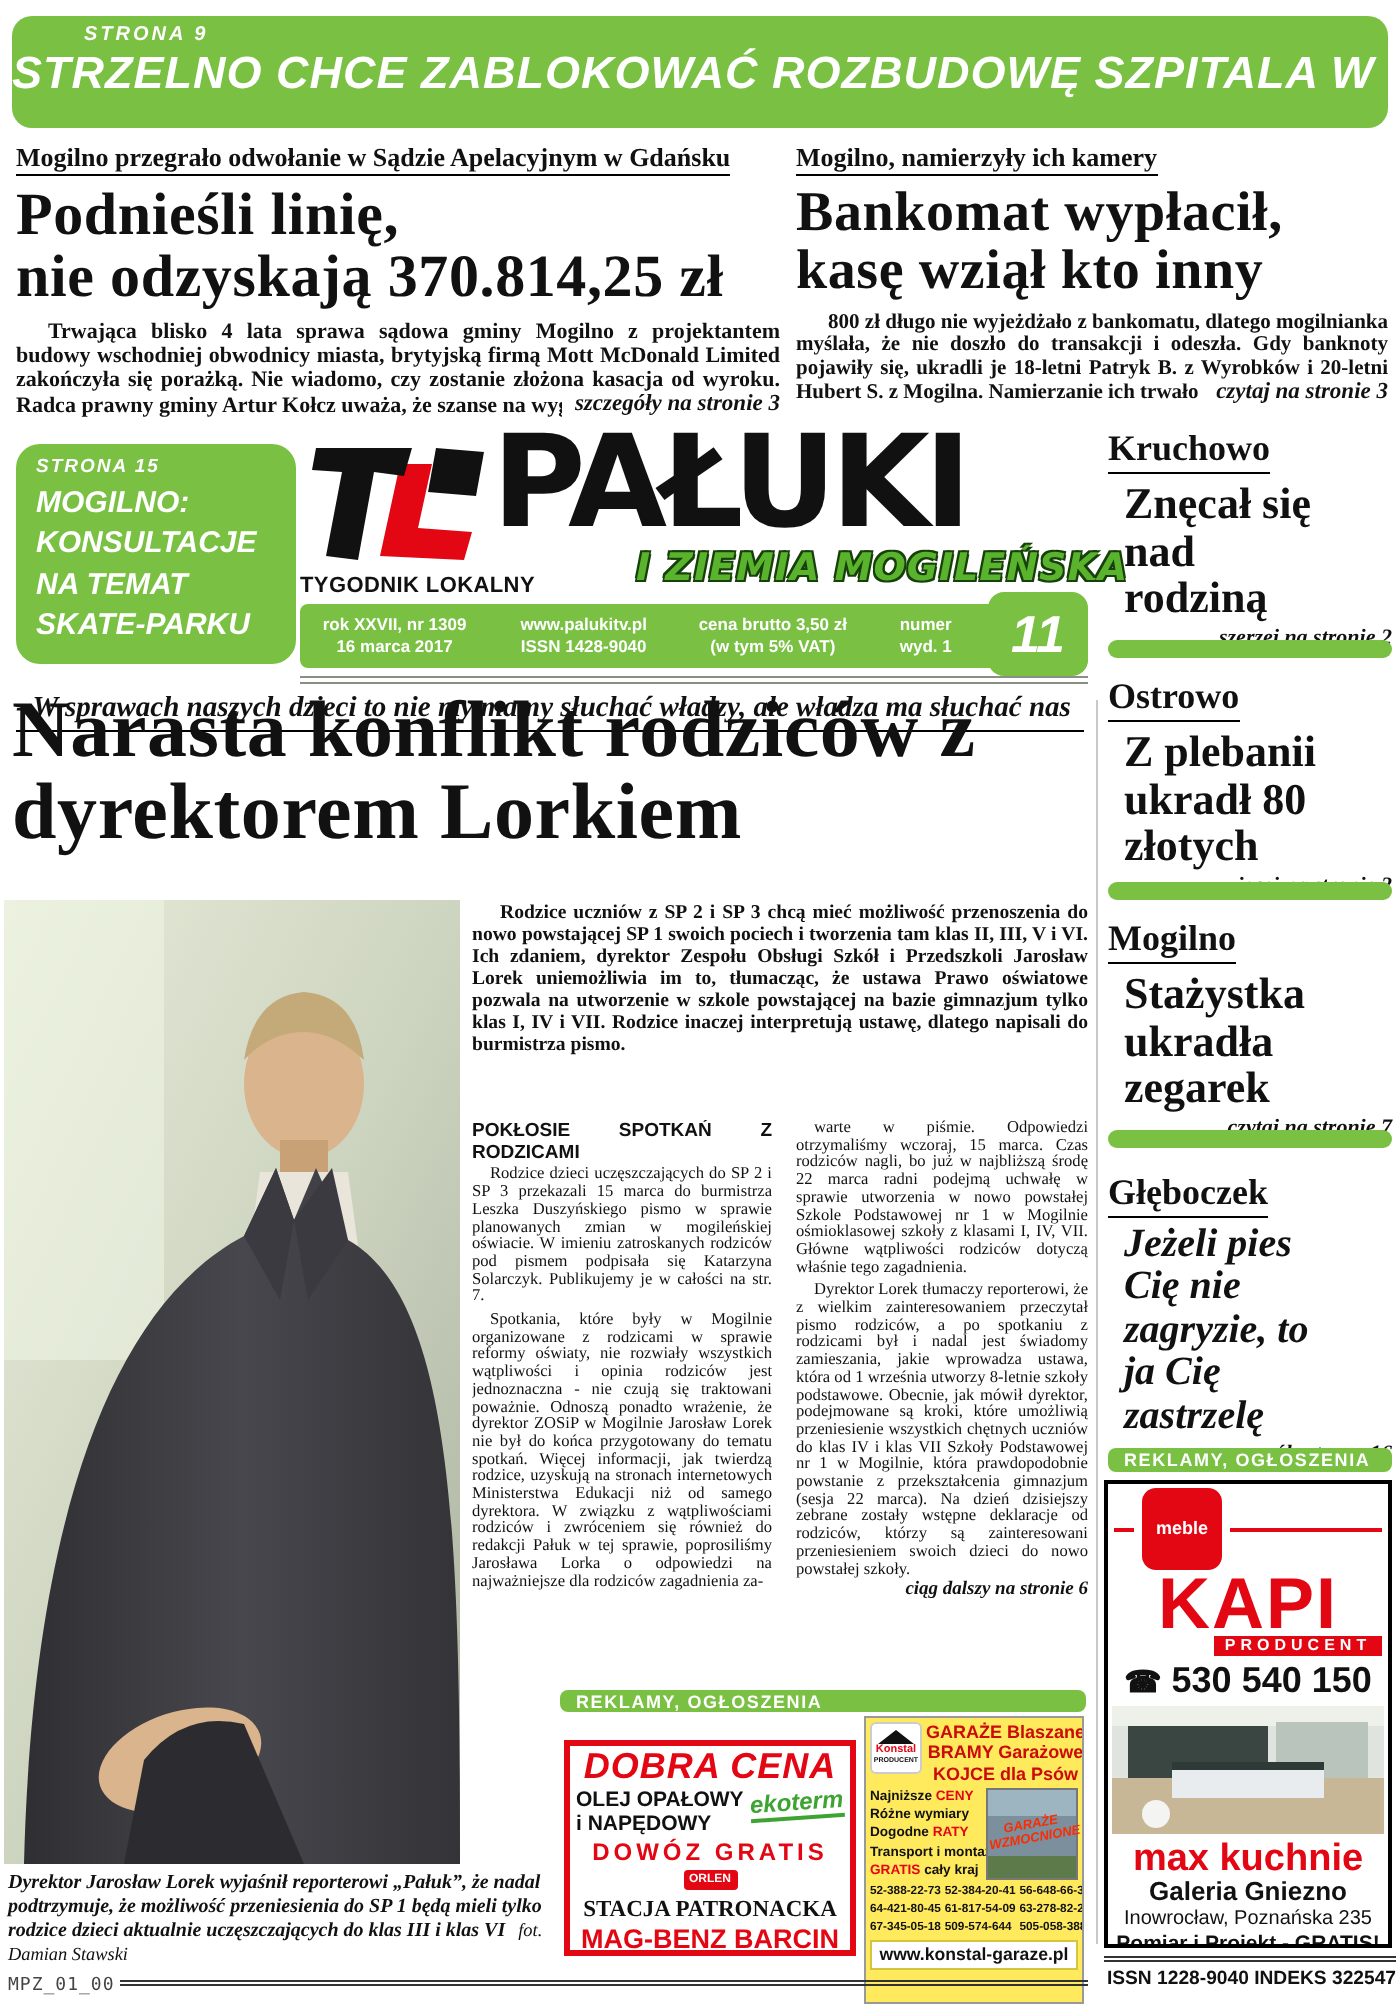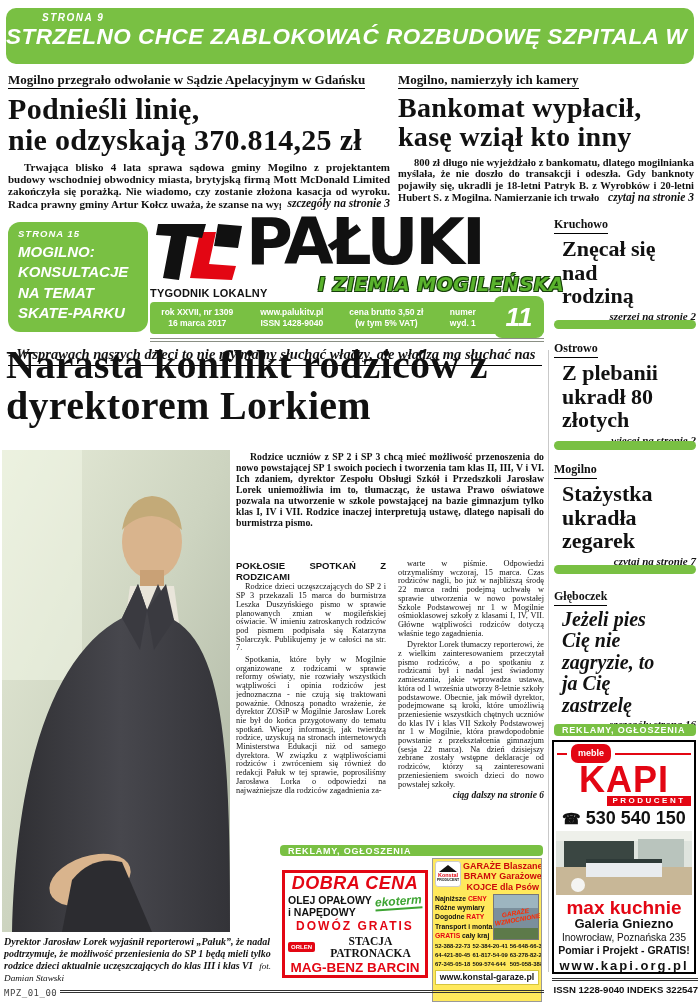--- a/index.html
+++ b/index.html
@@ -54,59 +54,59 @@
   .col p.p2{margin-top:3px;}
   .subhead{font:700 9.5px/1.18 "Liberation Sans",sans-serif;margin-bottom:1px;}
   .continuation{text-align:right;font-style:italic;font-weight:700;font-size:9.5px;margin-top:2px;text-indent:0;}
   .caption{position:absolute;left:4px;top:936px;width:286px;font:italic 700 10px/1.2 "Liberation Serif",serif;}
   .credit{font-weight:400;font-size:9.2px;margin-left:4px;}
 
   
   .v-divider{position:absolute;left:548px;top:350px;height:622px;border-left:1px solid #c9c9c9;}
   .s-item{position:absolute;left:554px;width:142px;}
   .s1{top:214px;} .s2{top:338px;} .s3{top:459px;} .s4{top:586px;}
-  .s-place{display:inline-block;font-weight:700;font-size:12px;border-bottom:1.2px solid #000;padding-bottom:1px;}
+  .s-place{display:inline-block;font-weight:700;font-size:18px;border-bottom:1.2px solid #000;padding-bottom:1px;}
   .s-title{font-weight:700;font-size:22px;line-height:1.07;margin:3px 0 2px;padding-left:8px;}
   .s1 .s-title{width:120px;} .s2 .s-title{width:112px;} .s3 .s-title{width:112px;}
   .s4 .s-title{font-style:italic;font-size:20px;width:118px;}
   .s-more{text-align:right;font-style:italic;font-weight:700;font-size:11px;}
   .sgbar{position:absolute;left:554px;width:142px;height:9px;background:#79c043;border-radius:5px;}
   .b1{top:320px;} .b2{top:441px;} .b3{top:565px;}
 
   
   .ads-label{background:#79c043;color:#fff;font:700 9px "Liberation Sans",sans-serif;letter-spacing:.8px;display:flex;align-items:center;padding-left:8px;border-radius:4px;}
   .ads-label-side{position:absolute;left:554px;top:724px;width:142px;height:12px;}
   .ads-label-main{position:absolute;left:280px;top:845px;width:263px;height:11px;}
 
   .kapi{position:absolute;left:552px;top:740px;width:144px;height:234px;border:2px solid #000;background:#fff;padding:2px 3px;display:flex;flex-direction:column;align-items:center;overflow:hidden;}
   .kapi-logo{width:100%;}
   .kapi-logo-top{display:flex;align-items:center;gap:4px;}
   .kapi-line{height:2px;background:#e30613;}
   .kapi-line.short{width:10px;} .kapi-line.long{flex:1;}
-  .kapi-meble{background:#e30613;color:#fff;font:700 9px/1 "Liberation Sans",sans-serif;padding:5px 7px;border-radius:7px;}
+  .kapi-meble{background:#e30613;color:#fff;font:700 9px/1 "Liberation Sans",sans-serif;padding:16px 7px;border-radius:7px;}
   .kapi-name{font:900 36px/0.92 "Liberation Sans",sans-serif;color:#e30613;letter-spacing:1px;text-align:center;}
   .kapi-producent{display:block;width:84px;margin-left:auto;background:#e30613;color:#fff;font:700 8px/1 "Liberation Sans",sans-serif;letter-spacing:2.5px;padding:1px 3px;text-align:center;}
   .kapi-phone{display:flex;align-items:center;gap:5px;font:700 18px "Liberation Sans",sans-serif;margin:2px 0;}
   .phone-icon{font-size:15px;}
   .kapi-photo{width:136px;height:64px;}
   .kapi-max{font:800 19px/1 "Liberation Sans",sans-serif;color:#e30613;margin-top:3px;}
   .kapi-galeria{font:600 13px/1.15 "Liberation Sans",sans-serif;}
   .kapi-addr{font:400 10px/1.2 "Liberation Sans",sans-serif;}
   .kapi-pomiar{font:800 10.5px/1.3 "Liberation Sans",sans-serif;}
   .kapi-www{font:800 13px/1.25 "Liberation Sans",sans-serif;letter-spacing:2px;}
   .kapi-fb{width:100%;border-top:1.5px solid #222;margin-top:2px;padding-top:3px;display:flex;align-items:center;justify-content:center;gap:3px;}
   .fb-icon{width:11px;height:11px;background:#3b5998;color:#fff;font:700 9px/11px "Liberation Sans",sans-serif;text-align:center;border-radius:2px;flex:none;}
 
   .fuel{position:absolute;left:282px;top:870px;width:146px;height:108px;border:3px solid #e30613;background:#fff;padding:1px 3px;text-align:center;font-family:"Liberation Sans",sans-serif;overflow:hidden;}
   .fuel-title{font:italic 900 18px/1.05 "Liberation Sans",sans-serif;color:#e30613;letter-spacing:.5px;}
   .fuel-prod{display:flex;justify-content:space-between;align-items:flex-start;margin-top:1px;}
   .fuel-prod-left{text-align:left;font:800 10.5px/1.15 "Liberation Sans",sans-serif;}
   .ekoterm{font:italic 800 12px "Liberation Sans",sans-serif;color:#3da432;border-bottom:2px solid #3da432;transform:rotate(-4deg);}
   .fuel-dowoz{font:800 12px/1.25 "Liberation Sans",sans-serif;color:#e30613;letter-spacing:2px;margin-top:1px;}
-  .fuel-orlen-row{display:flex;align-items:center;justify-content:center;gap:4px;margin-top:1px;}
+  .fuel-orlen-row{display:flex;align-items:center;justify-content:center;gap:4px;margin-top:1px;flex-direction:column;}
   .orlen-badge{background:#e30613;color:#fff;font:800 6px/1 "Liberation Sans",sans-serif;padding:2px 3px;border-radius:2px;}
   .fuel-station{font:700 11.5px "Liberation Serif",serif;}
   .fuel-name{font:900 13.5px/1.25 "Liberation Sans",sans-serif;color:#e30613;margin-top:1px;}
   .fuel-tel{font:800 9.5px/1.2 "Liberation Sans",sans-serif;margin-top:1px;}
 
   .garage{position:absolute;left:432px;top:858px;width:110px;height:144px;border:1px solid #999;background:#ffe95c;padding:2px;font-family:"Liberation Sans",sans-serif;overflow:hidden;}
   .g-head{display:flex;gap:2px;}
   .g-logo{width:26px;height:26px;background:#fff;border:1px solid #ccc;border-radius:3px;display:flex;flex-direction:column;align-items:center;justify-content:center;flex:none;}
   .g-roof{width:0;height:0;border-left:9px solid transparent;border-right:9px solid transparent;border-bottom:7px solid #111;}
   .g-logo-name{font:800 5.5px/1.2 "Liberation Sans",sans-serif;color:#e30613;}

